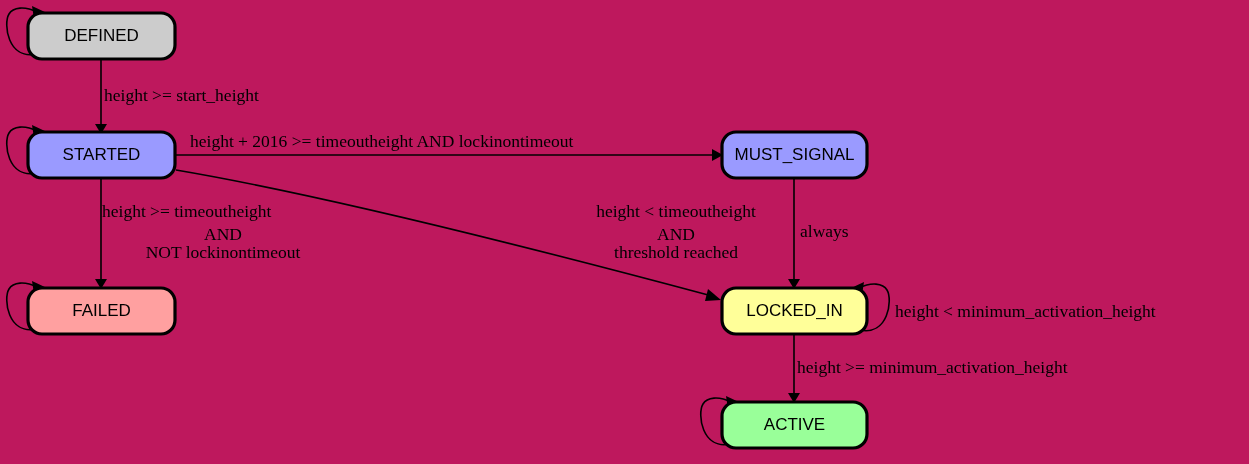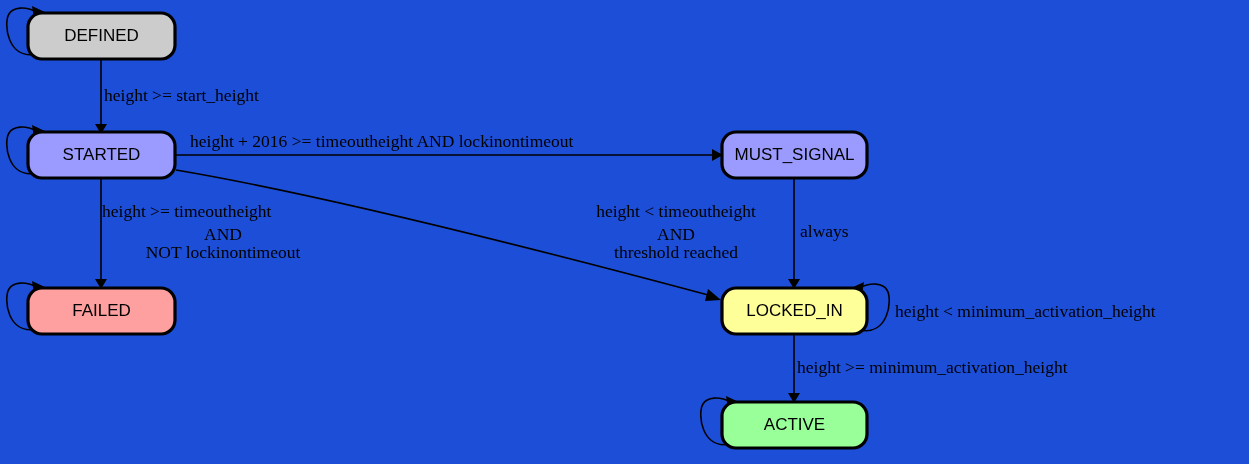--- a/index.html
+++ b/index.html
@@ -4,21 +4,21 @@
 <style>
   html, body {
     margin: 0;
     padding: 0;
     background: #ffffff;
   }
   #canvas {
     position: relative;
     width: 1249px;
     height: 464px;
-    background: #1d4ed8;
+    background: #be185d;
     overflow: hidden;
     font-family: "Liberation Sans", sans-serif;
   }
   #graph-svg {
     position: absolute;
     left: 0;
     top: 0;
     width: 1249px;
     height: 464px;
   }

